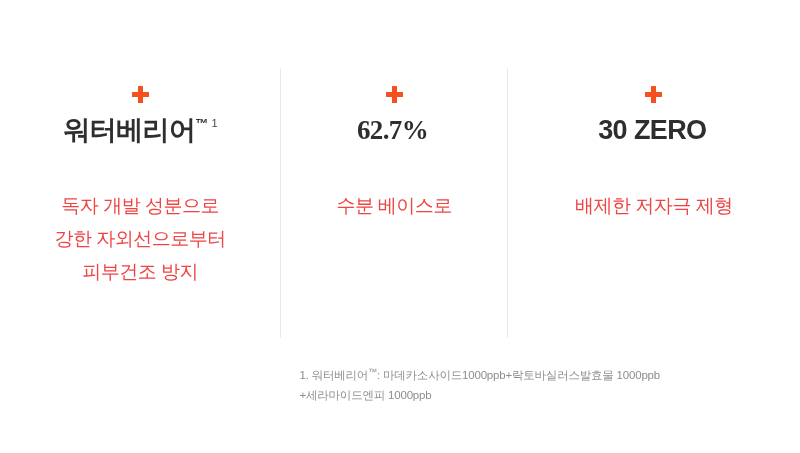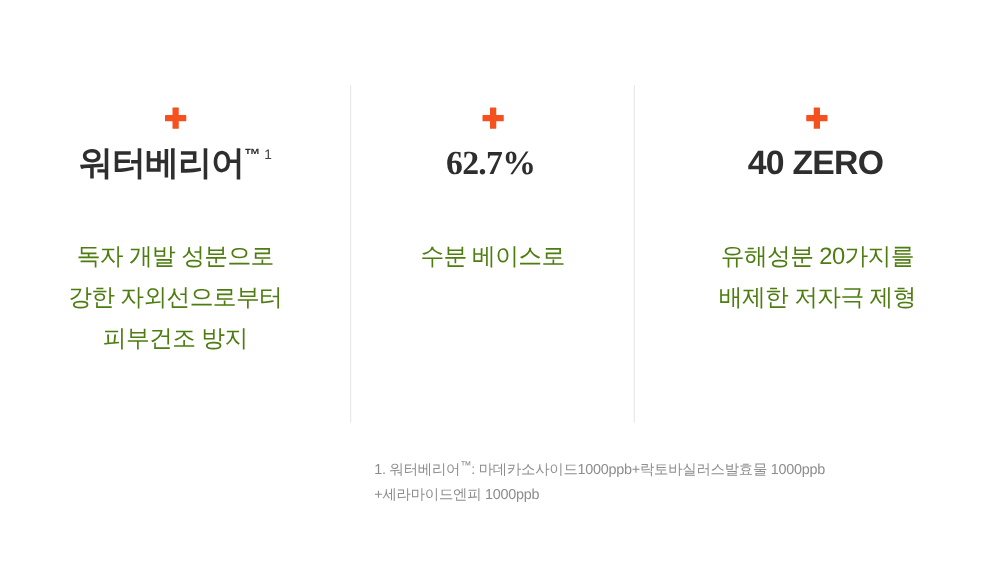--- a/index.html
+++ b/index.html
@@ -99,21 +99,21 @@
     font-weight: 400;
     vertical-align: 12px;
     margin-left: 3px;
     color: #444;
   }
 
   .col-body {
     margin-top: 43px;
     font-size: 19px;
     line-height: 33px;
-    color: #4d7c0f;
+    color: #ef4444;
     letter-spacing: -0.5px;
     font-weight: 400;
   }
   .col-body .line {
     display: block;
     white-space: nowrap;
   }
 
   
   .footnote {
@@ -164,24 +164,23 @@
       <div class="col-body">
         <span class="line">수분 베이스로</span>
       </div>
     </div>
 
     <div class="divider"></div>
 
     <div class="col col-3">
       <span class="plus-icon"></span>
       <div class="col-title">
-        <span>40 ZERO</span><span class="tm"></span><span class="fn"></span>
+        <span>30 ZERO</span><span class="tm"></span><span class="fn"></span>
       </div>
       <div class="col-body">
-        <span class="line">유해성분 20가지를</span>
         <span class="line">배제한 저자극 제형</span>
       </div>
     </div>
 
   </div>
 
   <div class="footnote">
     <span class="fline"><span>1. 워터베리어</span><span class="tm-small">™</span><span>: 마데카소사이드1000ppb+락토바실러스발효물 1000ppb</span></span>
     <span class="fline">+세라마이드엔피 1000ppb</span>
   </div>

